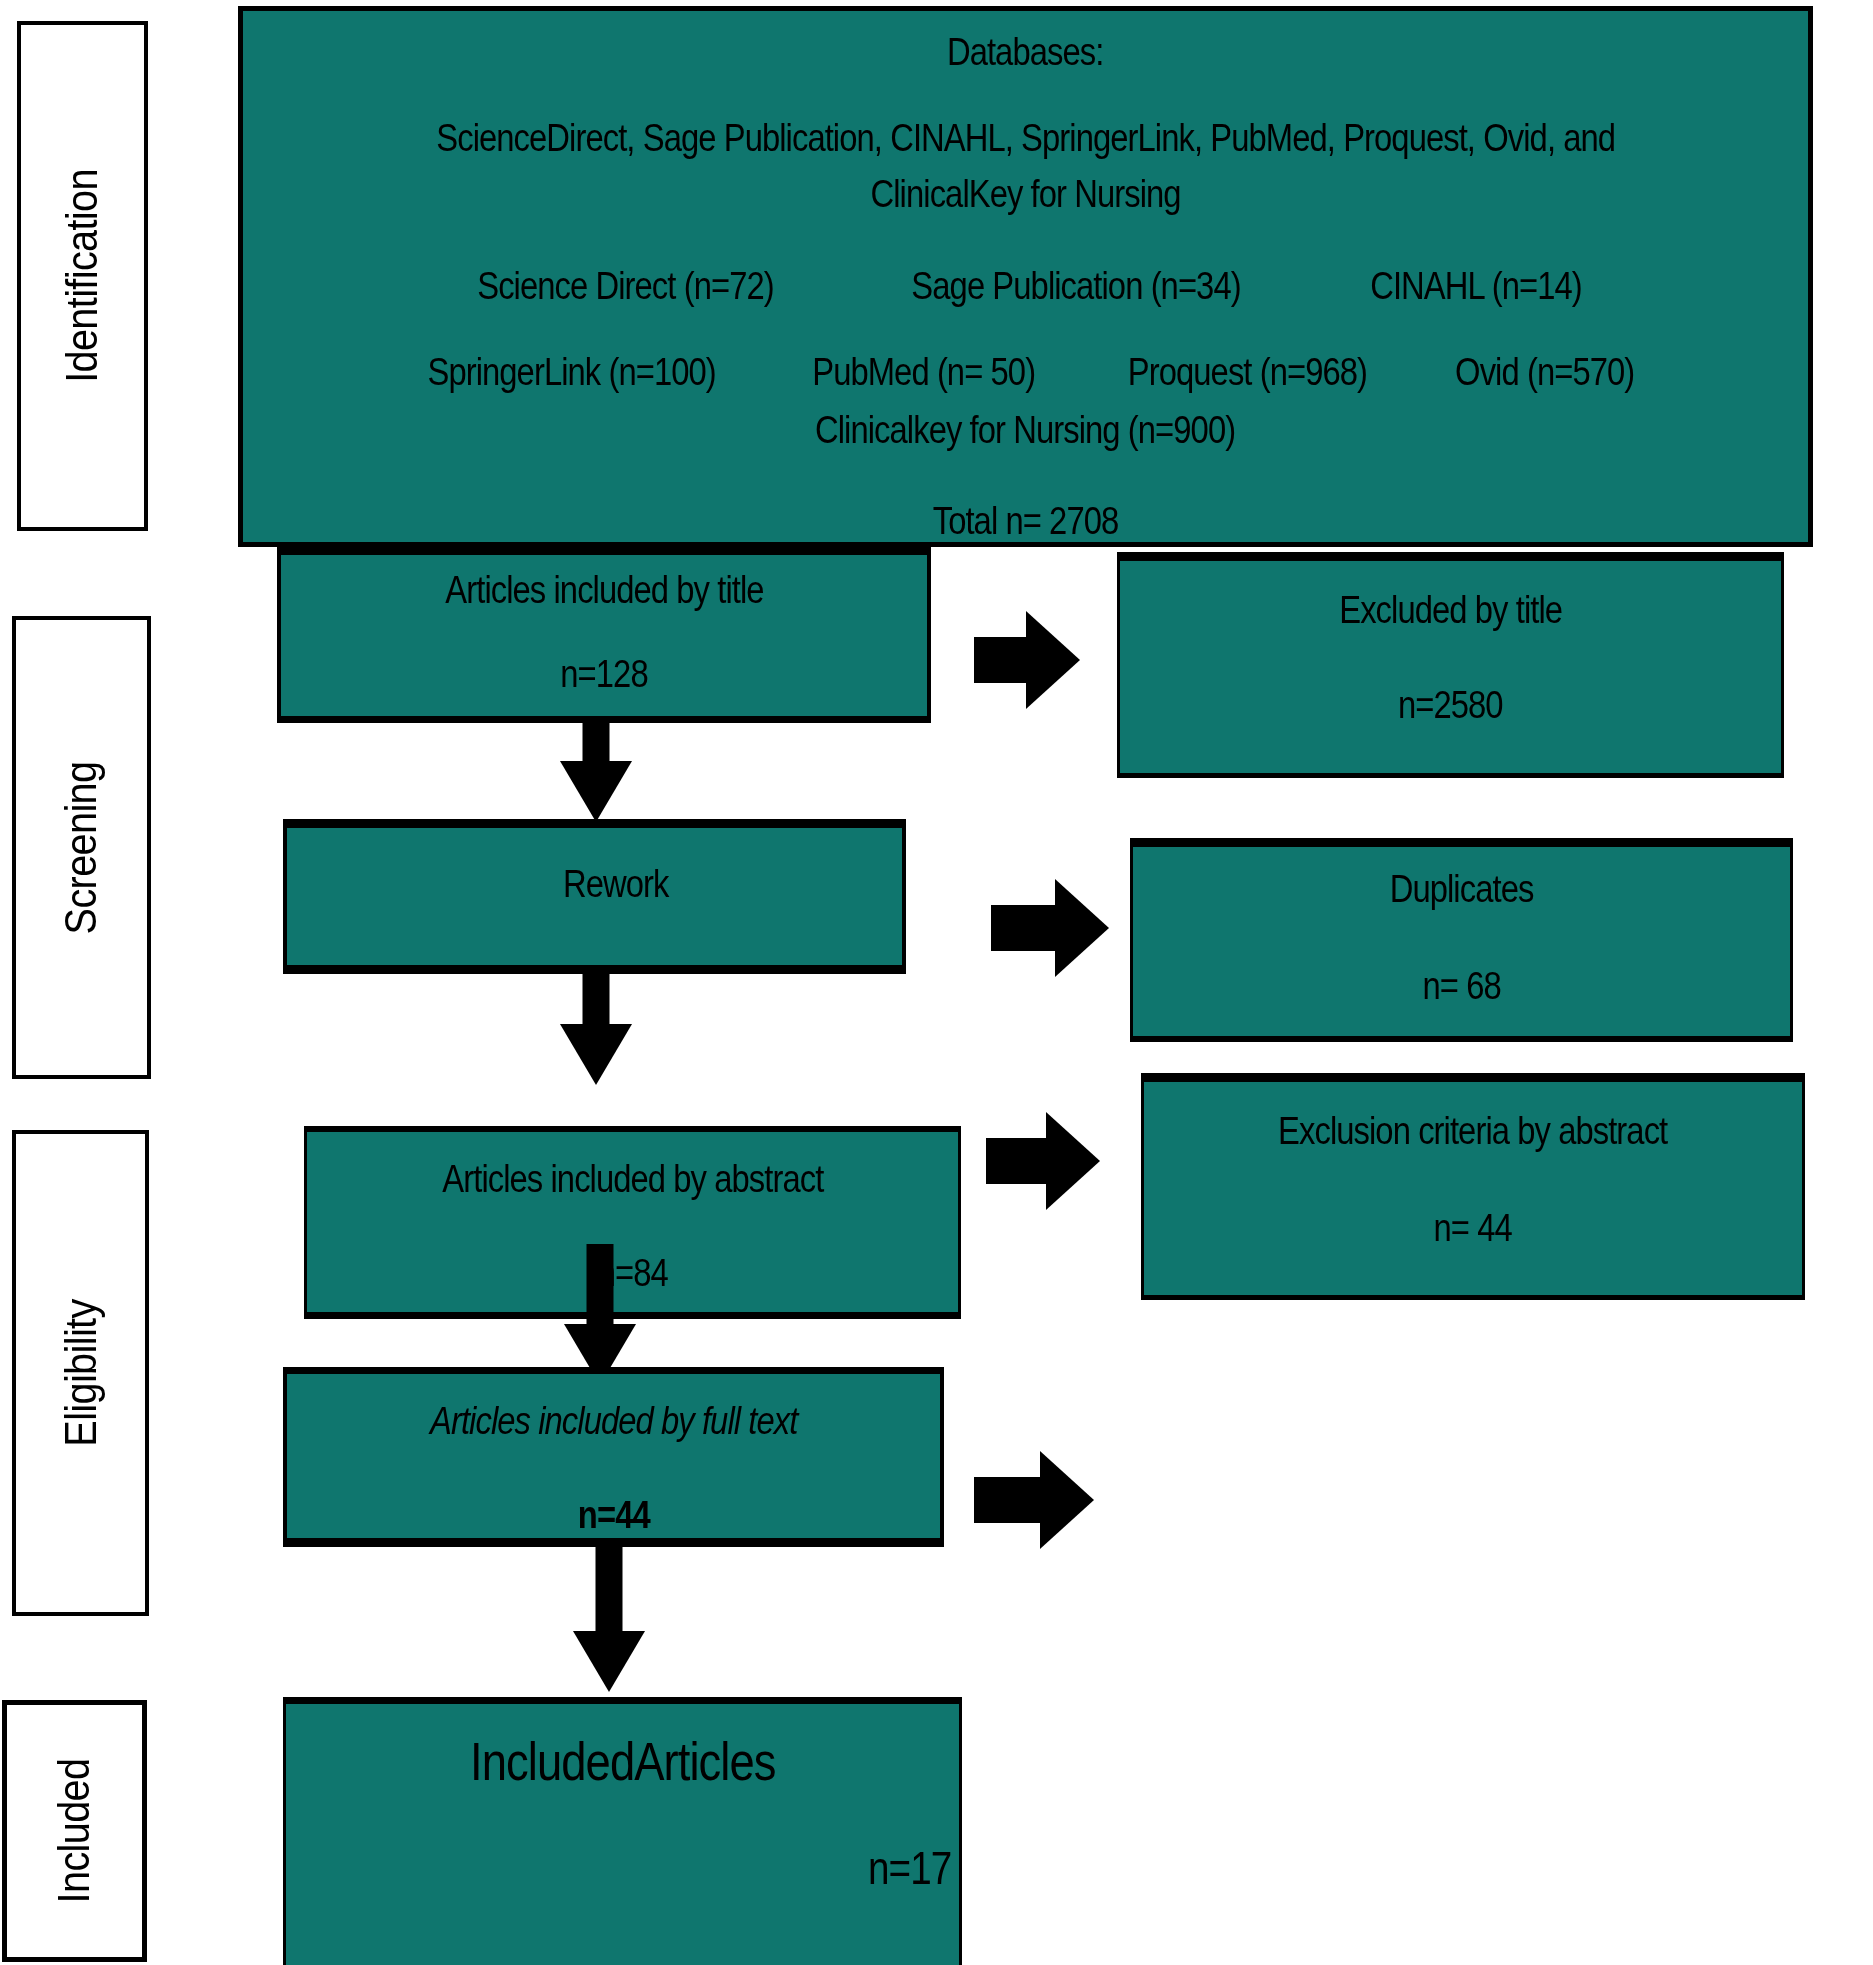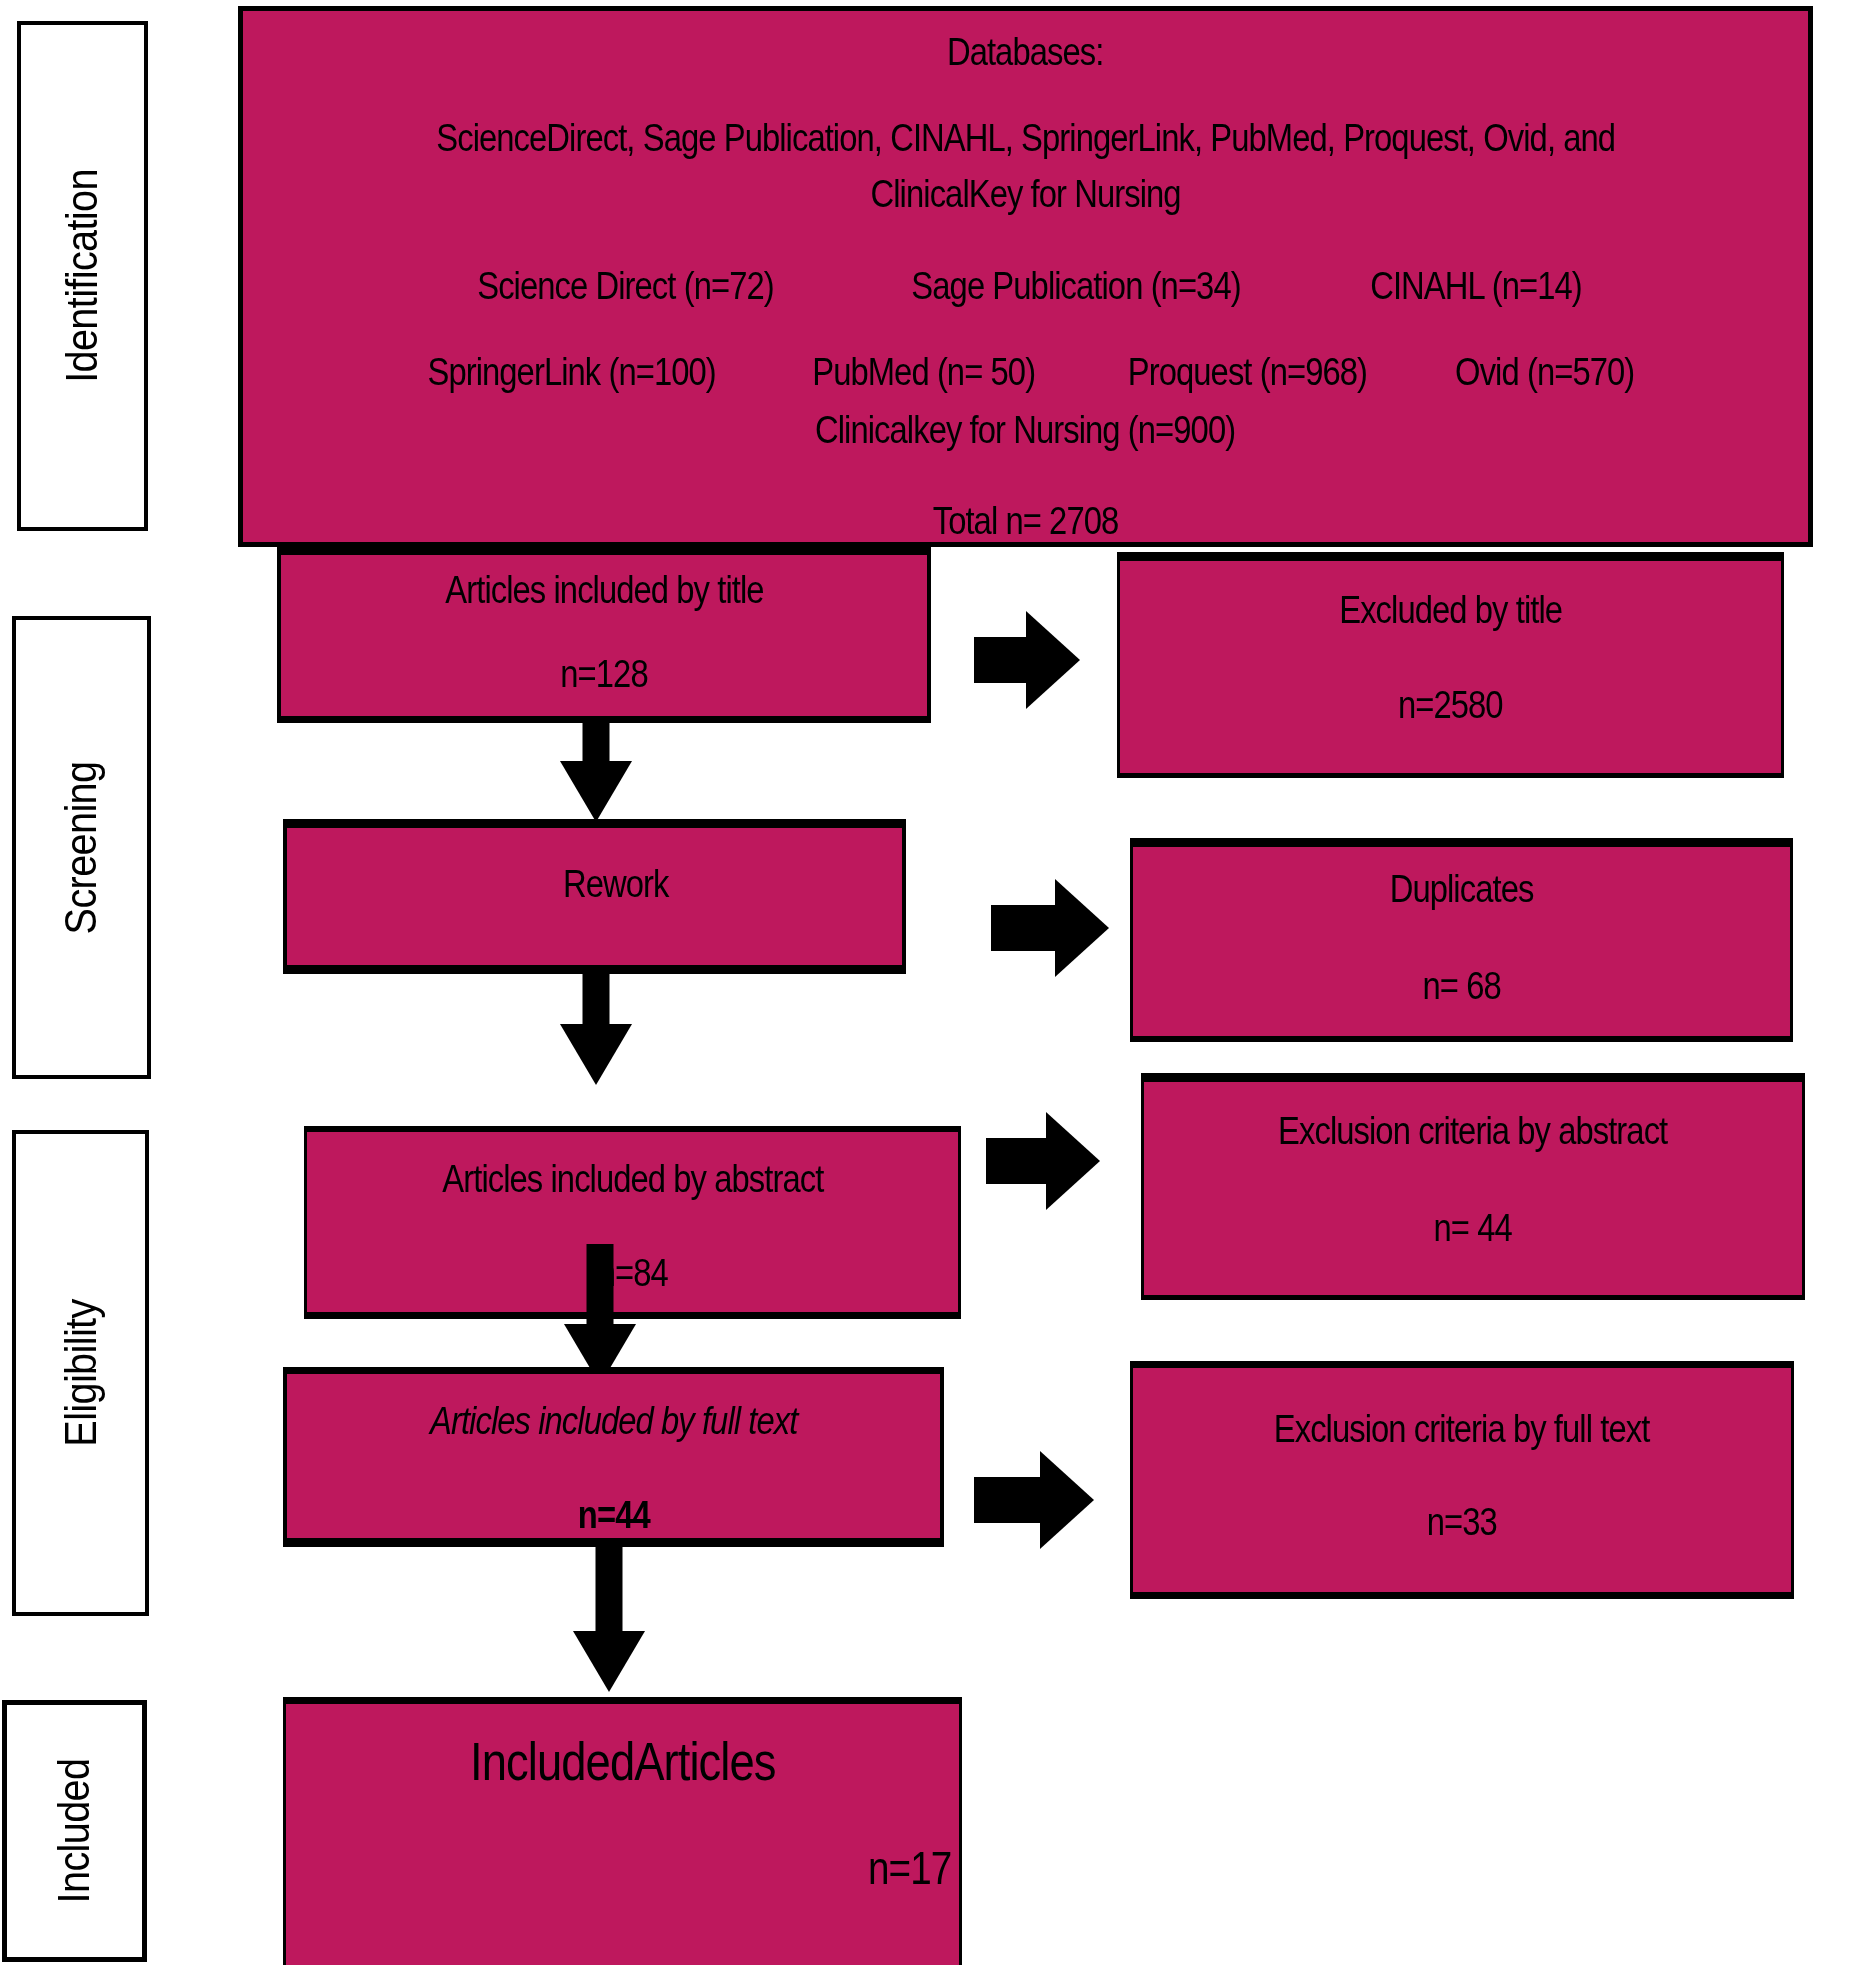--- a/index.html
+++ b/index.html
@@ -14,21 +14,21 @@
   
   .sq{
     display:inline-block;
     transform:scaleX(0.84);
     transform-origin:50% 50%;
     letter-spacing:-1.1px;
     white-space:nowrap;
   }
   .box{
     position:absolute;
-    background:#be185d;
+    background:#0f766e;
     box-sizing:border-box;
     border:4.5px solid #000;
     text-align:center;
   }
   .t{font-size:39px;line-height:48px;}
   .stage{
     position:absolute;
     background:#fff;
     box-sizing:border-box;
     border:4.5px solid #000;
@@ -196,28 +196,20 @@
 
   <div class="box" style="left:283px;top:1367px;width:661px;height:180px;border-width:7.5px 4.5px 9px 4.5px;">
     <div class="t" style="margin-top:23px;font-style:italic;">
       <span class="sq">Articles included by full text</span>
     </div>
     <div class="t" style="margin-top:46px;font-weight:bold;">
       <span class="sq">n=44</span>
     </div>
   </div>
 
-  <div class="box" style="left:1130px;top:1361px;width:664px;height:238px;border-width:7.5px 3.7px 7.5px 3.7px;">
-    <div class="t" style="margin-top:37px;">
-      <span class="sq">Exclusion criteria by full text</span>
-    </div>
-    <div class="t" style="margin-top:45px;">
-      <span class="sq">n=33</span>
-    </div>
-  </div>
 
   <div class="arrow-right" style="left:974px;top:1450px;width:120px;height:99px;">
     <div class="shaft" style="width:69px;"></div>
       <div class="head"></div>
   </div>
 
   <div class="arrow-down" style="left:573px;top:1545px;width:72px;height:147px;">
     <div class="shaft" style="height:88px;"></div>
       <div class="head"></div>
   </div>

